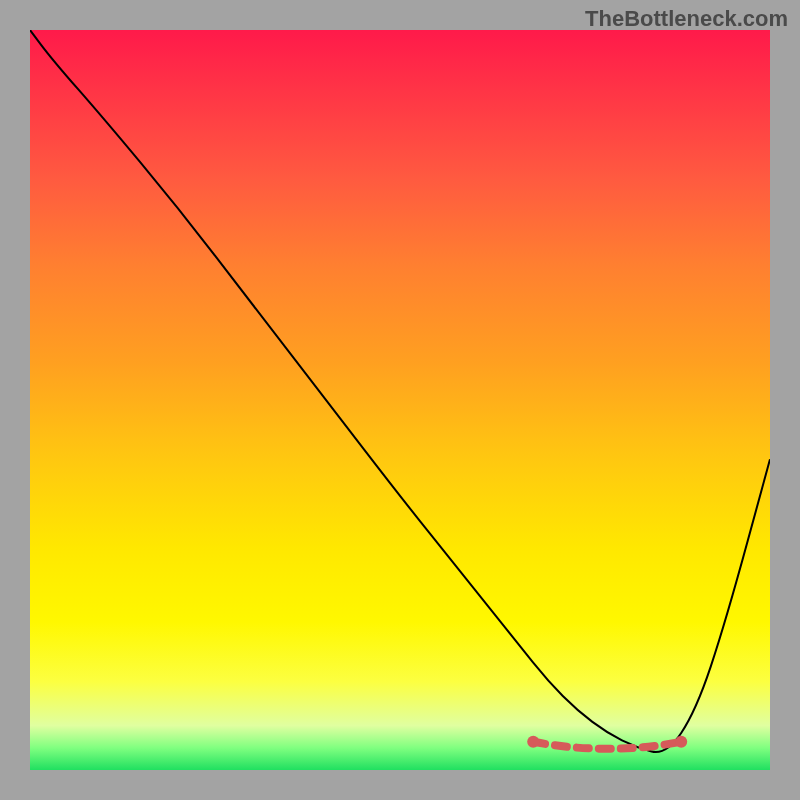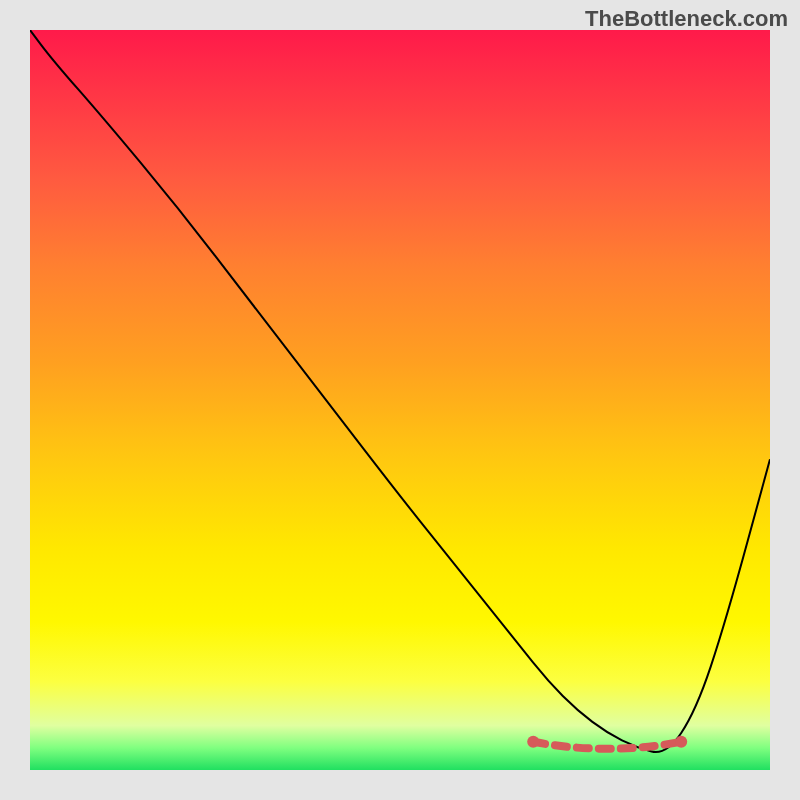--- a/index.html
+++ b/index.html
@@ -1,21 +1,21 @@
 <!DOCTYPE html>
 <html><head>
 <meta charset="utf-8">
 <style>
   * { margin: 0; padding: 0; box-sizing: border-box; }
   html, body { width: 800px; height: 800px; background: #000; overflow: hidden; }
   .container {
     position: relative;
     width: 800px;
     height: 800px;
-    background: #e5e5e5;
+    background: #a3a3a3;
   }
   .watermark {
     position: absolute;
     top: 6px;
     right: 12px;
     font-family: Arial, sans-serif;
     font-size: 22px;
     font-weight: bold;
     color: #4a4a4a;
     z-index: 10;

